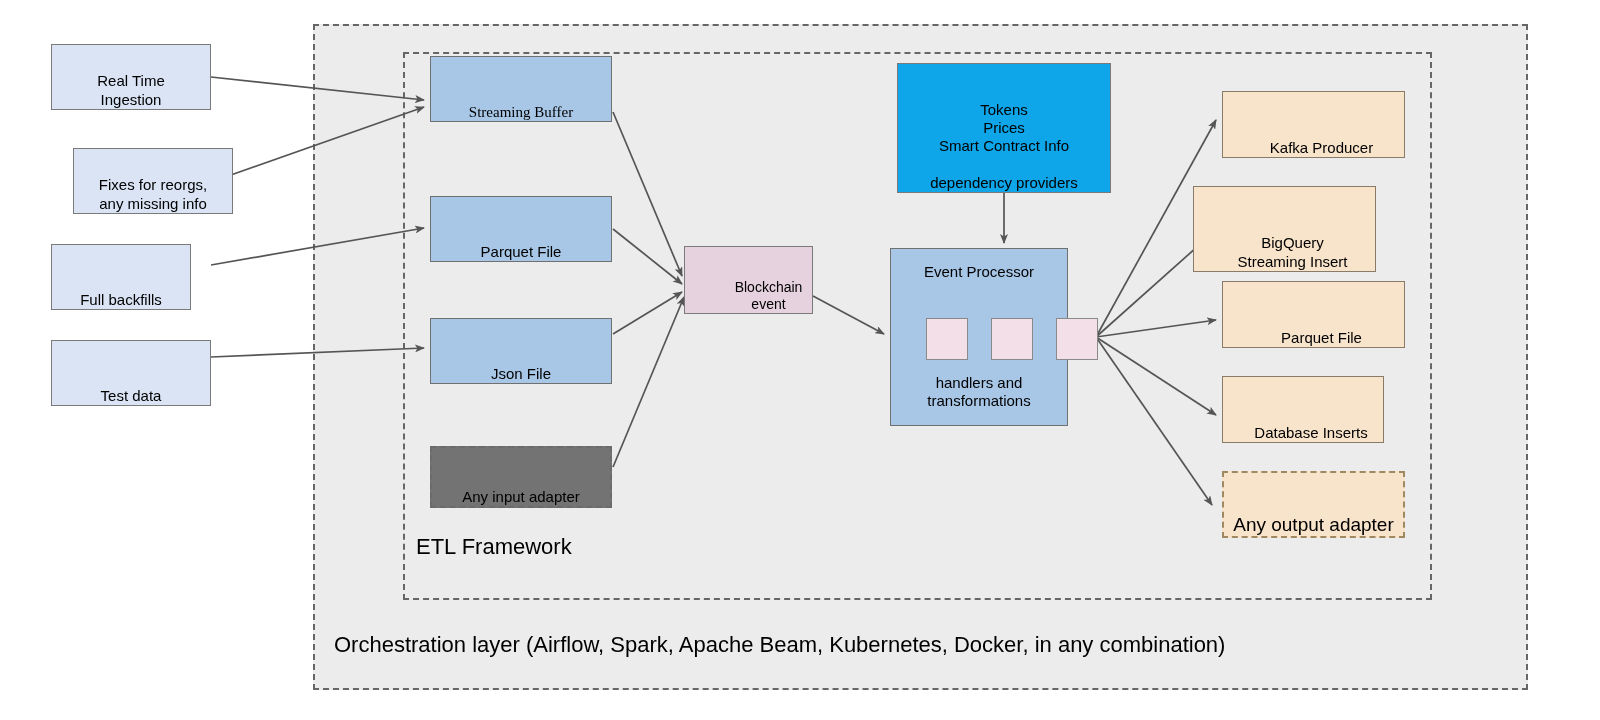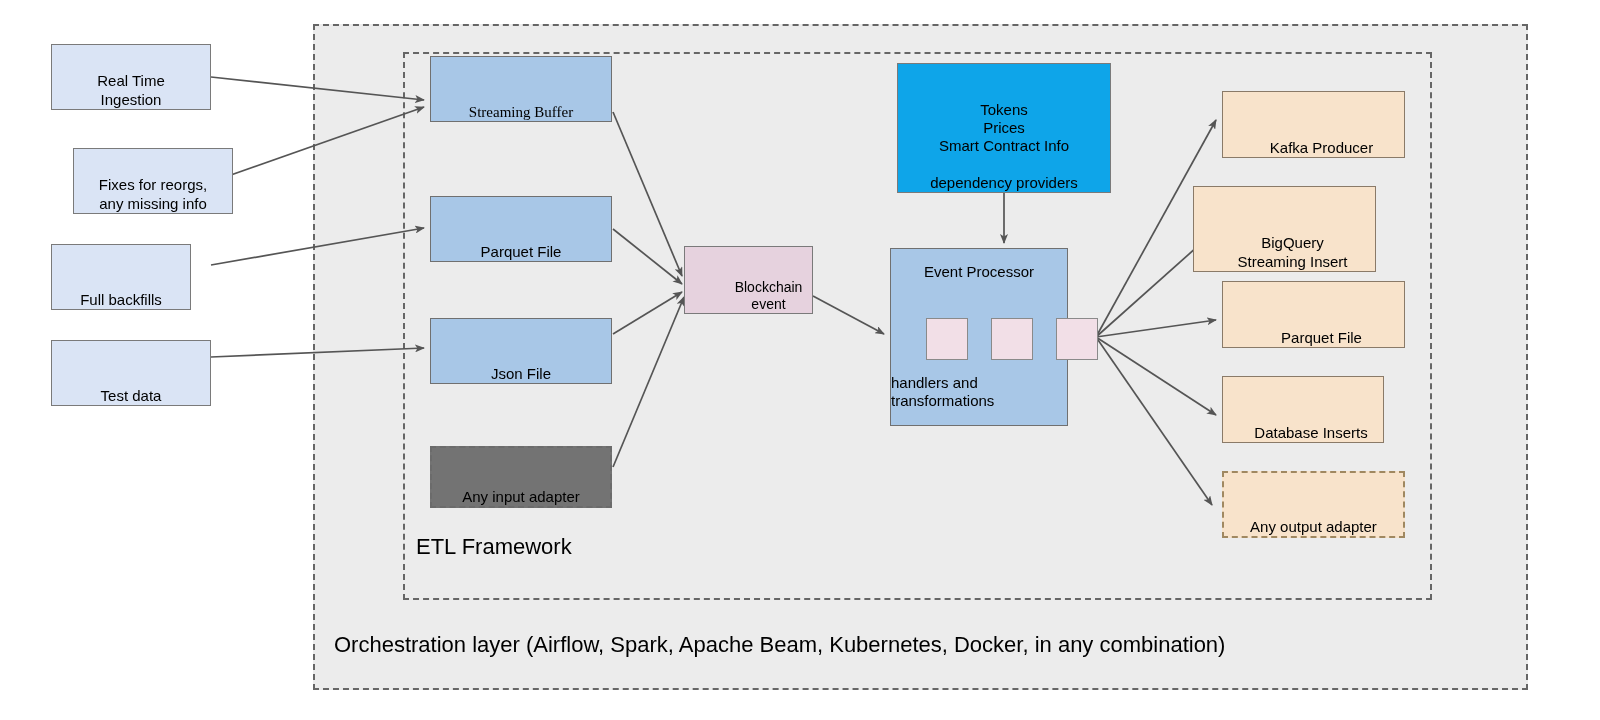--- a/index.html
+++ b/index.html
@@ -81,21 +81,21 @@
   }
   .out-box {
     background: #f8e3cb;
     border: 1px solid #8a7a68;
     font-size: 15px;
     padding-left: 16px;
   }
   .out-box-dashed {
     background: #f8e3cb;
     border: 2px dashed #a08860;
-    font-size: 15px;
+    font-size: 19px;
   }
   .processor-box {
     position: absolute;
     box-sizing: border-box;
     background: #a8c7e7;
     border: 1px solid #707070;
   }
   .proc-title {
     position: absolute;
     left: 0;
@@ -103,21 +103,21 @@
     top: 14px;
     text-align: center;
     font-size: 15px;
     color: #000;
   }
   .proc-sub {
     position: absolute;
     left: 0;
     right: 0;
     bottom: 14px;
-    text-align: left;
+    text-align: center;
     font-size: 15px;
     color: #000;
     line-height: 1.25;
     white-space: pre-line;
   }
   .handler-sq {
     position: absolute;
     box-sizing: border-box;
     width: 42px;
     height: 42px;

